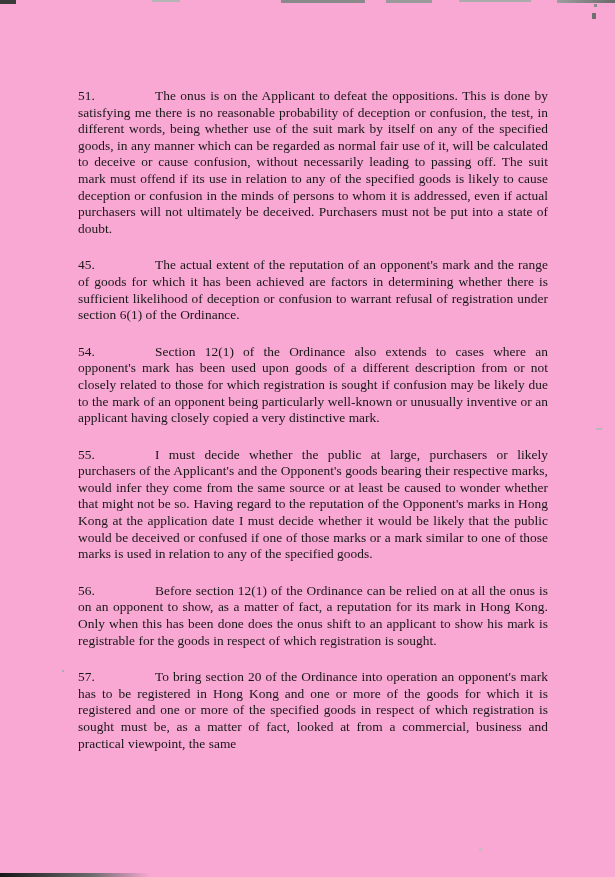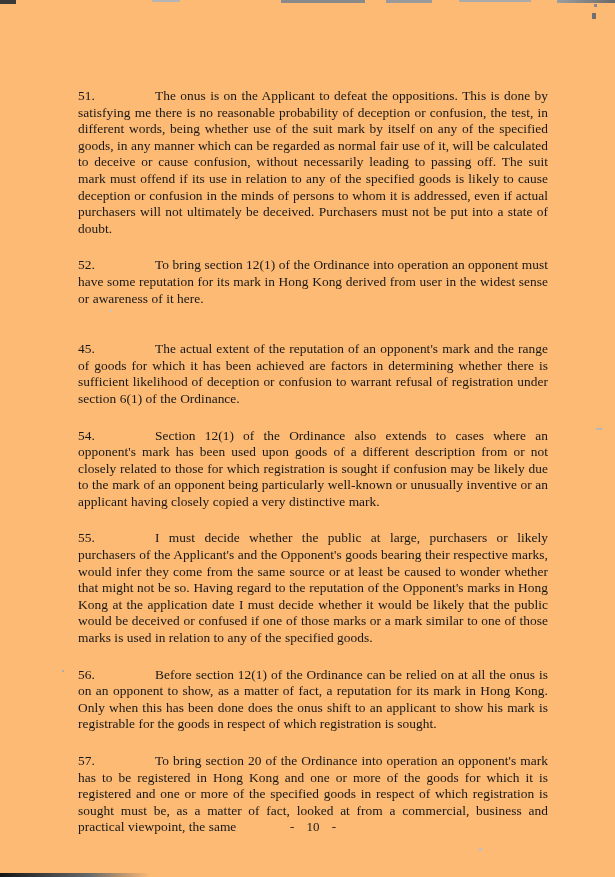--- a/index.html
+++ b/index.html
@@ -4,21 +4,21 @@
 <style>
   html, body {
     margin: 0;
     padding: 0;
     background: #ffffff;
   }
   .page {
     position: relative;
     width: 615px;
     height: 877px;
-    background: #fdba74;
+    background: #f9a8d4;
     font-family: "Liberation Serif", "DejaVu Serif", serif;
     color: #171717;
     overflow: hidden;
   }
   .content {
     position: absolute;
     left: 78px;
     top: 88px;
     width: 470px;
   }
@@ -77,29 +77,27 @@
   <div class="artifact a9"></div>
   <div class="artifact a10"></div>
   <div class="artifact a11"></div>
   <div class="artifact a12"></div>
   <div class="artifact a13"></div>
 
   <div class="content">
 
     <p class="para"><span class="pnum">51.</span><span>The onus is on the Applicant to defeat the oppositions.  This is done by satisfying me there is no reasonable probability of deception or confusion, the test, in different words, being whether use of the suit mark by itself on any of the specified goods, in any manner which can be regarded as normal fair use of it, will be calculated to deceive or cause confusion, without necessarily leading to passing off.  The suit mark must offend if its use in relation to any of the specified goods is likely to cause deception or confusion in the minds of persons to whom it is addressed, even if actual purchasers will not ultimately be deceived.  Purchasers must not be put into a state of doubt.</span></p>
 
-    <p class="para gap-large"><span class="pnum">52.</span><span>To bring section 12(1) of the Ordinance into operation an opponent must have some reputation for its mark in Hong Kong derived from user in the widest sense or awareness of it here.</span></p>
 
     <p class="para"><span class="pnum">45.</span><span>The actual extent of the reputation of an opponent's mark and the range of goods for which it has been achieved are factors in determining whether there is sufficient likelihood of deception or confusion to warrant refusal of registration under section 6(1) of the Ordinance.</span></p>
 
     <p class="para"><span class="pnum">54.</span><span>Section 12(1) of the Ordinance also extends to cases where an opponent's mark has been used upon goods of a different description from or not closely related to those for which registration is sought if confusion may be likely due to the mark of an opponent being particularly well-known or unusually inventive or an applicant having closely copied a very distinctive mark.</span></p>
 
     <p class="para"><span class="pnum">55.</span><span>I must decide whether the public at large, purchasers or likely purchasers of the Applicant's and the Opponent's goods bearing their respective marks, would infer they come from the same source or at least be caused to wonder whether that might not be so.  Having regard to the reputation of the Opponent's marks in Hong Kong at the application date I must decide whether it would be likely that the public would be deceived or confused if one of those marks or a mark similar to one of those marks is used in relation to any of the specified goods.</span></p>
 
     <p class="para"><span class="pnum">56.</span><span>Before section 12(1) of the Ordinance can be relied on at all the onus is on an opponent to show, as a matter of fact, a reputation for its mark in Hong Kong.  Only when this has been done does the onus shift to an applicant to show his mark is registrable for the goods in respect of which registration is sought.</span></p>
 
     <p class="para"><span class="pnum">57.</span><span>To bring section 20 of the Ordinance into operation an opponent's mark has to be registered in Hong Kong and one or more of the goods for which it is registered and one or more of the specified goods in respect of which registration is sought must be, as a matter of fact, looked at from a commercial, business and practical viewpoint, the same</span></p>
 
   </div>
 
-  <div class="footer">- 10 -</div>
 
 </div>
 
 </body></html>

